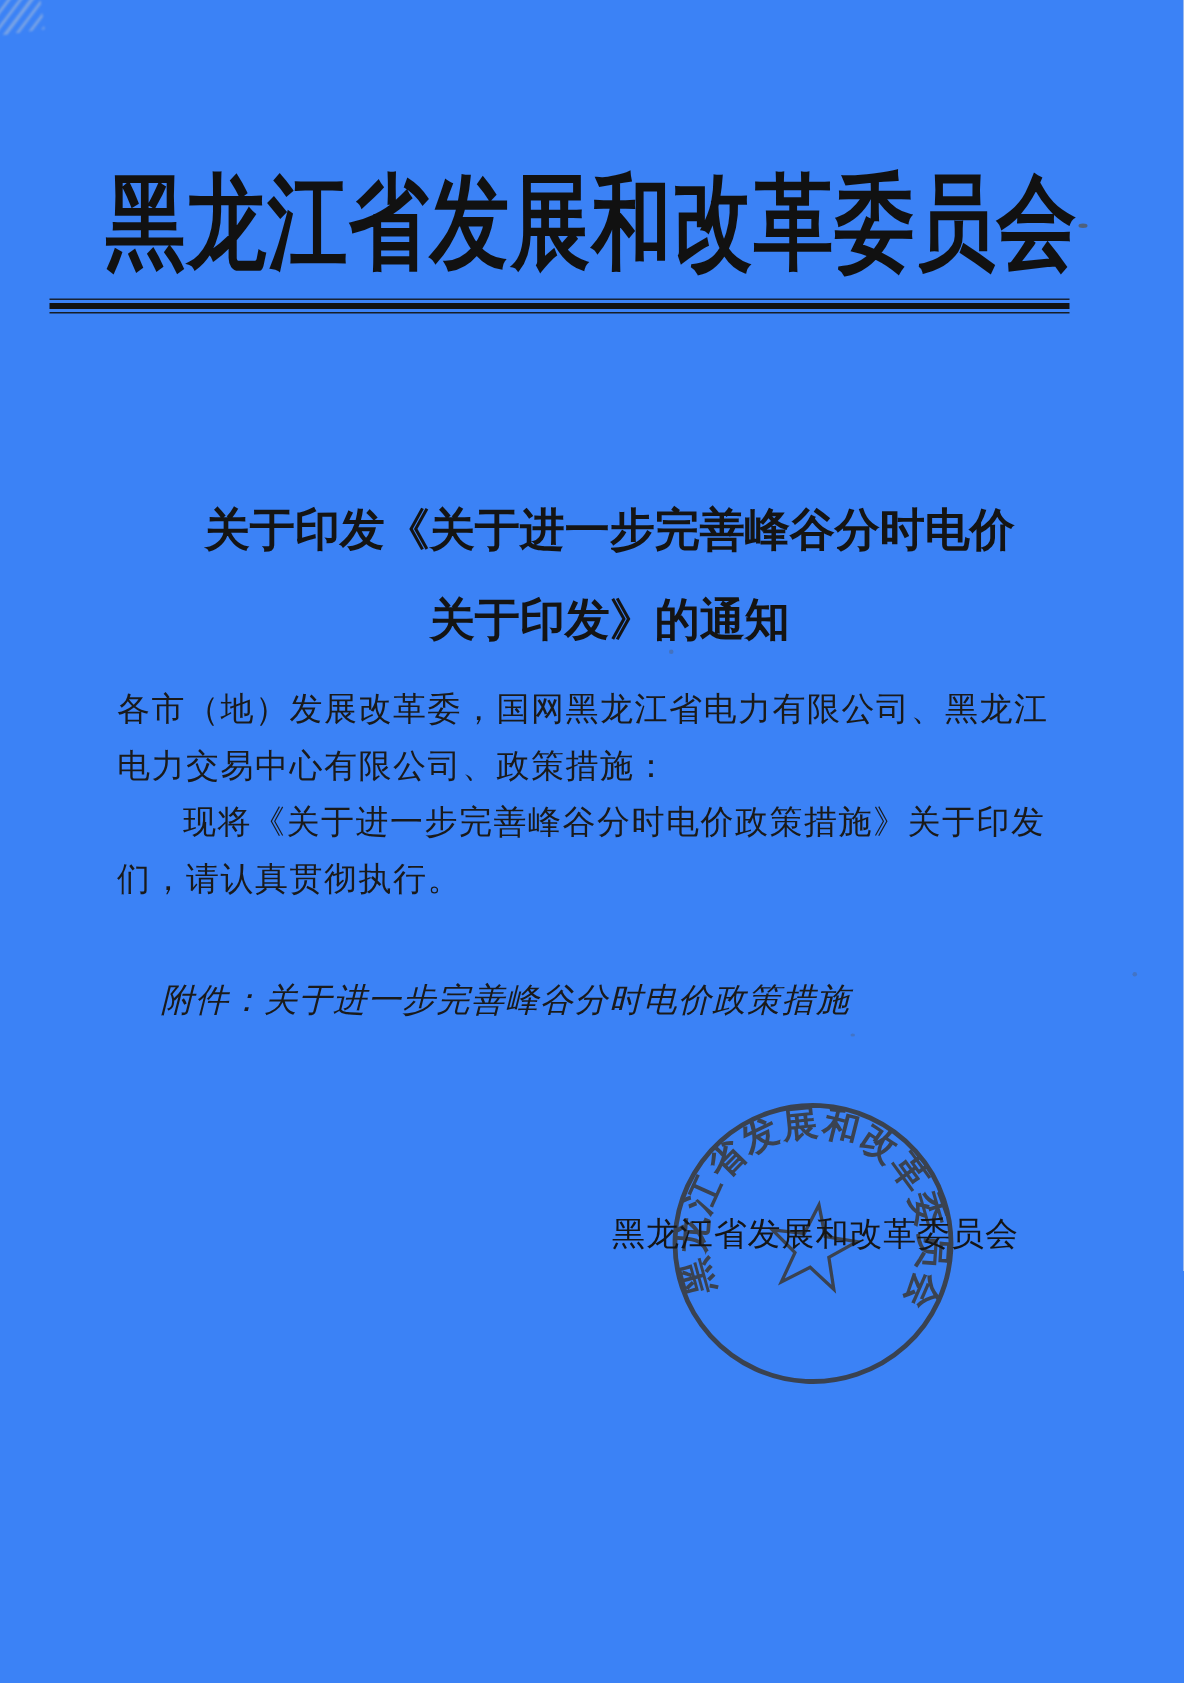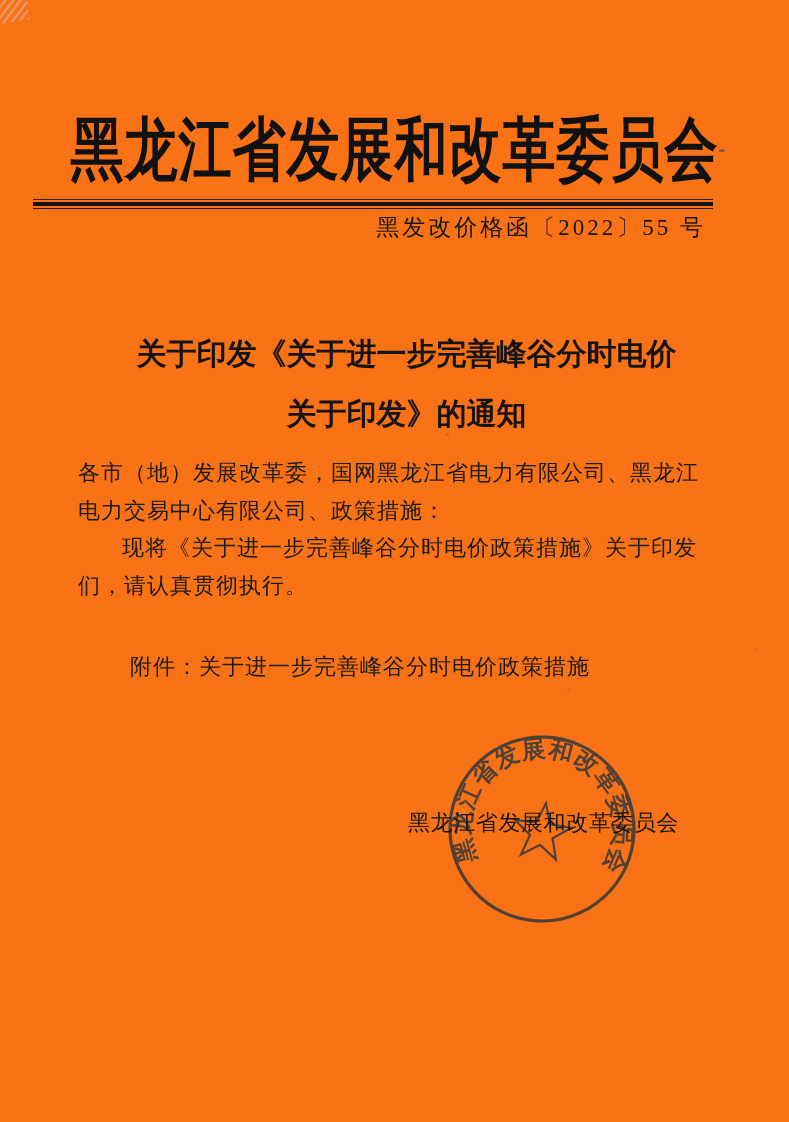--- a/index.html
+++ b/index.html
@@ -1,20 +1,20 @@
 <!DOCTYPE html>
 <html><head>
 <meta charset="utf-8">
 <style>
   html,body{margin:0;padding:0;background:#e8e8e8;}
   .page{
     position:relative;
     width:789px;height:1122px;
     margin:0 auto;
-    background:#f97316;
+    background:#3b82f6;
     overflow:hidden;
     font-family:"Liberation Serif","DejaVu Serif",serif;
     color:#1b1b1b;
   }
   
   .corner-smudge{
     position:absolute;left:-6px;top:-6px;width:34px;height:28px;
     background:repeating-linear-gradient(135deg,#c6ccd1 0 2px,transparent 2px 6px);
     opacity:.45;filter:blur(.6px);
     transform:rotate(-8deg);
@@ -48,23 +48,24 @@
     position:absolute;left:78px;top:458px;width:630px;
     font-size:22px;letter-spacing:1px;
     color:#1a1a1a;
   }
   .body-line{position:absolute;left:0;white-space:nowrap;text-align:center;}
   .bl-1{top:0px;}
   .bl-2{top:37.5px;}
   .bl-3{top:75px;padding-left:44px;}
   .bl-4{top:112.5px;}
   .attachment-line{
-    position:absolute;left:130px;top:652px;
+    position:absolute;left:107px;top:652px;
     font-size:22px;letter-spacing:1px;white-space:nowrap;
     color:#1a1a1a;
+    font-style:italic;
   }
   .signature-agency{
     position:absolute;left:408px;top:808px;
     font-size:22px;letter-spacing:.6px;white-space:nowrap;
     z-index:3;color:#151515;
   }
   .signature-date{
     position:absolute;left:457px;top:846px;
     font-size:22px;letter-spacing:.5px;white-space:nowrap;
     z-index:3;color:#151515;
@@ -86,21 +87,20 @@
 <div class="page">
 
   <div class="corner-smudge"></div>
 
   <div class="agency-header">黑龙江省发展和改革委员会</div>
 
   <div class="rule rule-thin-top"></div>
   <div class="rule rule-thick"></div>
   <div class="rule rule-thin-bottom"></div>
 
-  <div class="doc-number">黑发改价格函〔2022〕55 号</div>
 
   <div class="notice-title">
     <div>关于印发《关于进一步完善峰谷分时电价</div>
     <div>关于印发》的通知</div>
   </div>
 
   <div class="body-block">
     <div class="body-line bl-1">各市（地）发展改革委，国网黑龙江省电力有限公司、黑龙江</div>
     <div class="body-line bl-2">电力交易中心有限公司、政策措施：</div>
     <div class="body-line bl-3">现将《关于进一步完善峰谷分时电价政策措施》关于印发</div>

